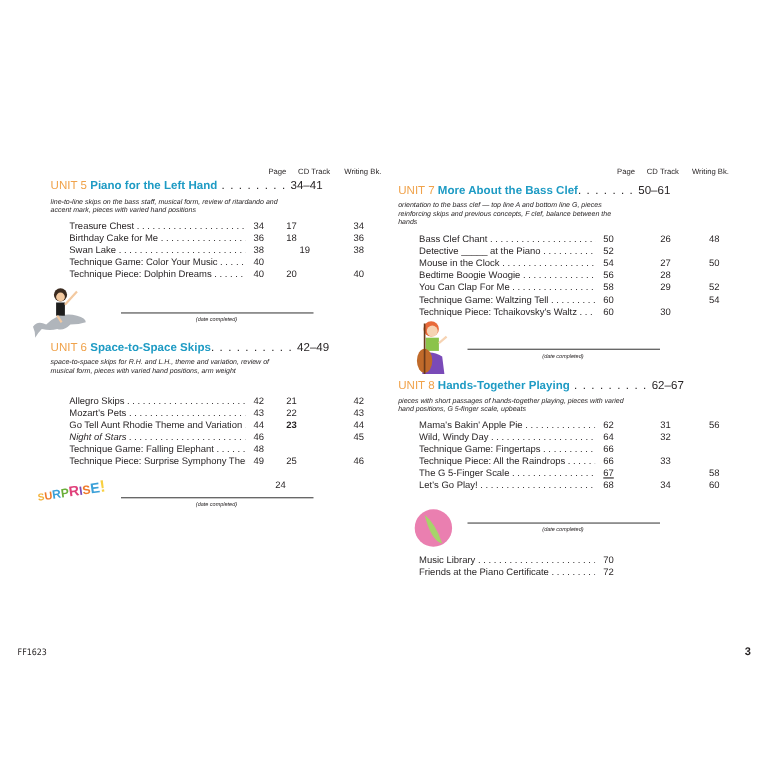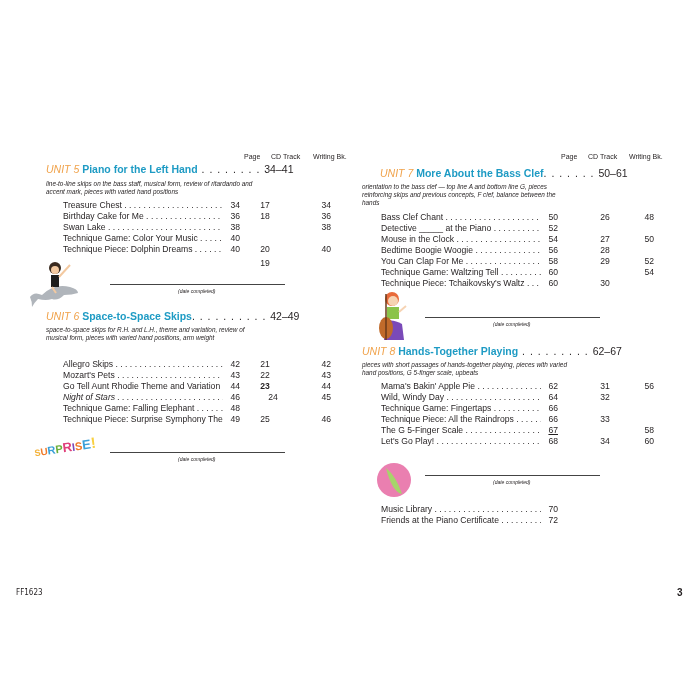--- a/index.html
+++ b/index.html
@@ -1,20 +1,20 @@
 <!DOCTYPE html>
 <html><head>
 <meta charset="utf-8">
 <style>
   html, body { margin:0; padding:0; background:#ffffff; }
   body { width:700px; height:700px; position:relative; overflow:hidden;
          font-family:"Liberation Sans", sans-serif; color:#231f20; }
   .colhdr { position:absolute; font-size:7px; color:#231f20; }
   .unit-title { position:absolute; font-size:10.5px; white-space:nowrap; }
-  .unit-num { color:#f0a24a;font-style:italic; }
+  .unit-num { color:#f0a24a; }
   .unit-name { color:#1e9bc4; font-weight:bold; }
   .unit-dots { color:#231f20; letter-spacing:1px; }
   .unit-range { color:#231f20; }
   .desc { position:absolute; font-size:6.4px; font-style:italic; line-height:8px; color:#231f20; }
   .row { position:absolute; font-size:8.6px; height:11px; line-height:11px; white-space:nowrap; }
   .row .title { position:absolute; left:0; overflow:hidden; white-space:nowrap; }
   .row .title::after { content:" . . . . . . . . . . . . . . . . . . . . . . . . . . . . . . . . . . . . . . . . . . . . . . . . . . . ."; }
   .row .pg { position:absolute; text-align:right; background:#fff; padding-left:2px; }
   .row .cd { position:absolute; text-align:center; width:20px; }
   .row .wb { position:absolute; text-align:right; width:20px; }
@@ -45,21 +45,21 @@
 </div>
 <div class="row" style="left:63px;top:211px;width:280px;">
   <span class="title" style="width:160px;">Birthday Cake for Me</span>
   <span class="pg" style="left:162px;width:13px;">36</span>
   <span class="cd" style="left:192px;">18</span>
   <span class="wb" style="left:248px;">36</span>
 </div>
 <div class="row" style="left:63px;top:222px;width:280px;">
   <span class="title" style="width:160px;">Swan Lake</span>
   <span class="pg" style="left:162px;width:13px;">38</span>
-  <span class="cd" style="left:192px;margin-top:36px;">19</span>
+  <span class="cd" style="left:204px;">19</span>
   <span class="wb" style="left:248px;">38</span>
 </div>
 <div class="row" style="left:63px;top:233px;width:280px;">
   <span class="title" style="width:160px;">Technique Game: Color Your Music</span>
   <span class="pg" style="left:162px;width:13px;">40</span>
   <span class="cd" style="left:192px;"></span>
   <span class="wb" style="left:248px;"></span>
 </div>
 <div class="row" style="left:63px;top:244px;width:280px;">
   <span class="title" style="width:160px;text-align:center;">Technique Piece: Dolphin Dreams</span>
@@ -99,21 +99,21 @@
 </div>
 <div class="row" style="left:63px;top:381px;width:280px;">
   <span class="title" style="width:160px;">Go Tell Aunt Rhodie Theme and Variation</span>
   <span class="pg" style="left:162px;width:13px;">44</span>
   <span class="cd" style="left:192px;font-weight:bold;">23</span>
   <span class="wb" style="left:248px;">44</span>
 </div>
 <div class="row" style="left:63px;top:392px;width:280px;">
   <span class="title" style="width:160px;font-style:italic;">Night of Stars</span>
   <span class="pg" style="left:162px;width:13px;">46</span>
-  <span class="cd" style="left:200px;">24</span>
+  <span class="cd" style="left:182px;margin-top:44px;">24</span>
   <span class="wb" style="left:248px;">45</span>
 </div>
 <div class="row" style="left:63px;top:403px;width:280px;">
   <span class="title" style="width:160px;">Technique Game: Falling Elephant</span>
   <span class="pg" style="left:162px;width:13px;">48</span>
   <span class="cd" style="left:192px;"></span>
   <span class="wb" style="left:248px;"></span>
 </div>
 <div class="row" style="left:63px;top:414px;width:280px;">
   <span class="title" style="width:160px;">Technique Piece: Surprise Symphony Theme</span>
@@ -125,21 +125,21 @@
 <div class="surprise" style="position:absolute;left:34px;top:438px;transform:rotate(-8deg);">
   <span style="color:#f3b23a;font-size:9px;">S</span><span style="color:#f07a2a;font-size:10px;">U</span><span style="color:#3aa0d8;">R</span><span style="color:#6aaf3a;">P</span><span style="color:#e0407a;font-size:13px;">R</span><span style="color:#7a4ab8;">I</span><span style="color:#f07a2a;">S</span><span style="color:#3aa0d8;font-size:13px;">E</span><span style="color:#f8d040;font-size:15px;">!</span>
 </div>
 <div class="dateline" style="left:110px;top:452px;width:175px;"></div>
 <div class="datelbl" style="left:178px;top:456px;">(date completed)</div>
 
 <div class="colhdr" style="left:561px;top:153px;">Page</div>
 <div class="colhdr" style="left:588px;top:153px;">CD Track</div>
 <div class="colhdr" style="left:629px;top:153px;">Writing Bk.</div>
 
-<div class="unit-title" style="left:362px;top:167px;margin-left:18px;">
+<div class="unit-title" style="left:362px;top:167px;">
   <span class="unit-num">UNIT 7</span>
   <span class="unit-name">More About the Bass Clef</span><span class="unit-dots">. . . . . . . </span><span class="unit-range">50–61</span>
 </div>
 <div class="desc" style="left:362px;top:183px;width:200px;">orientation to the bass clef — top line A and bottom line G, pieces reinforcing skips and previous concepts, F clef, balance between the hands</div>
 
 <div class="row" style="left:381px;top:212px;width:280px;">
   <span class="title" style="width:160px;">Bass Clef Chant</span>
   <span class="pg" style="left:162px;width:13px;">50</span>
   <span class="cd" style="left:214px;text-align:center;">26</span>
   <span class="wb" style="left:253px;">48</span>

